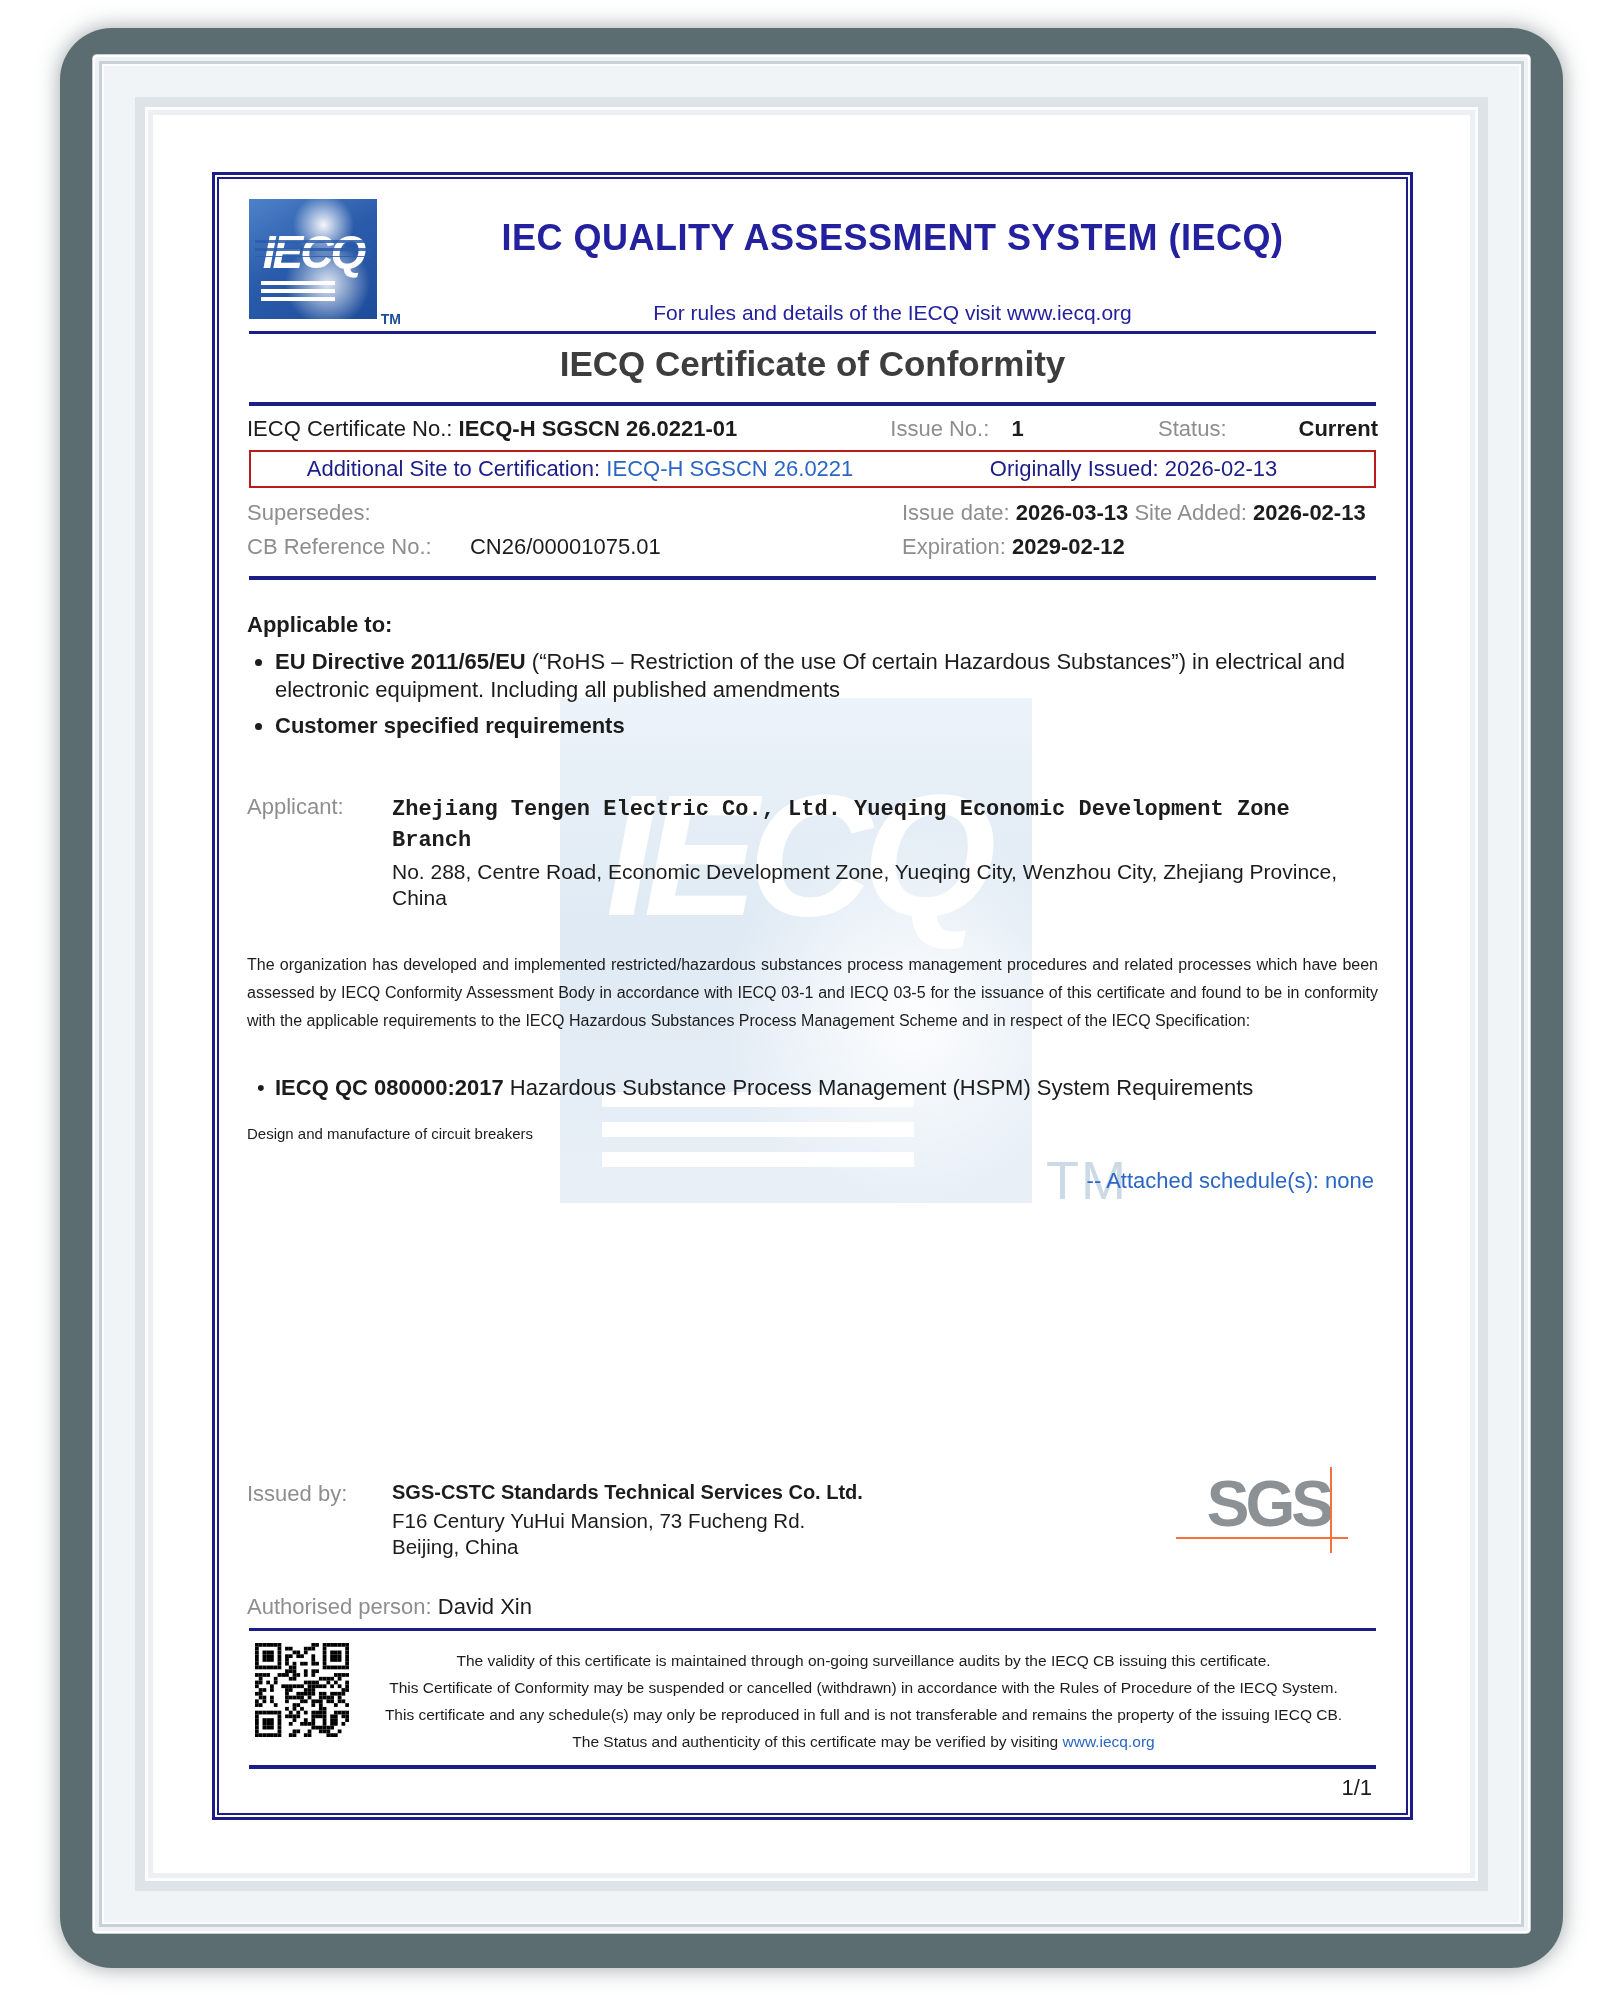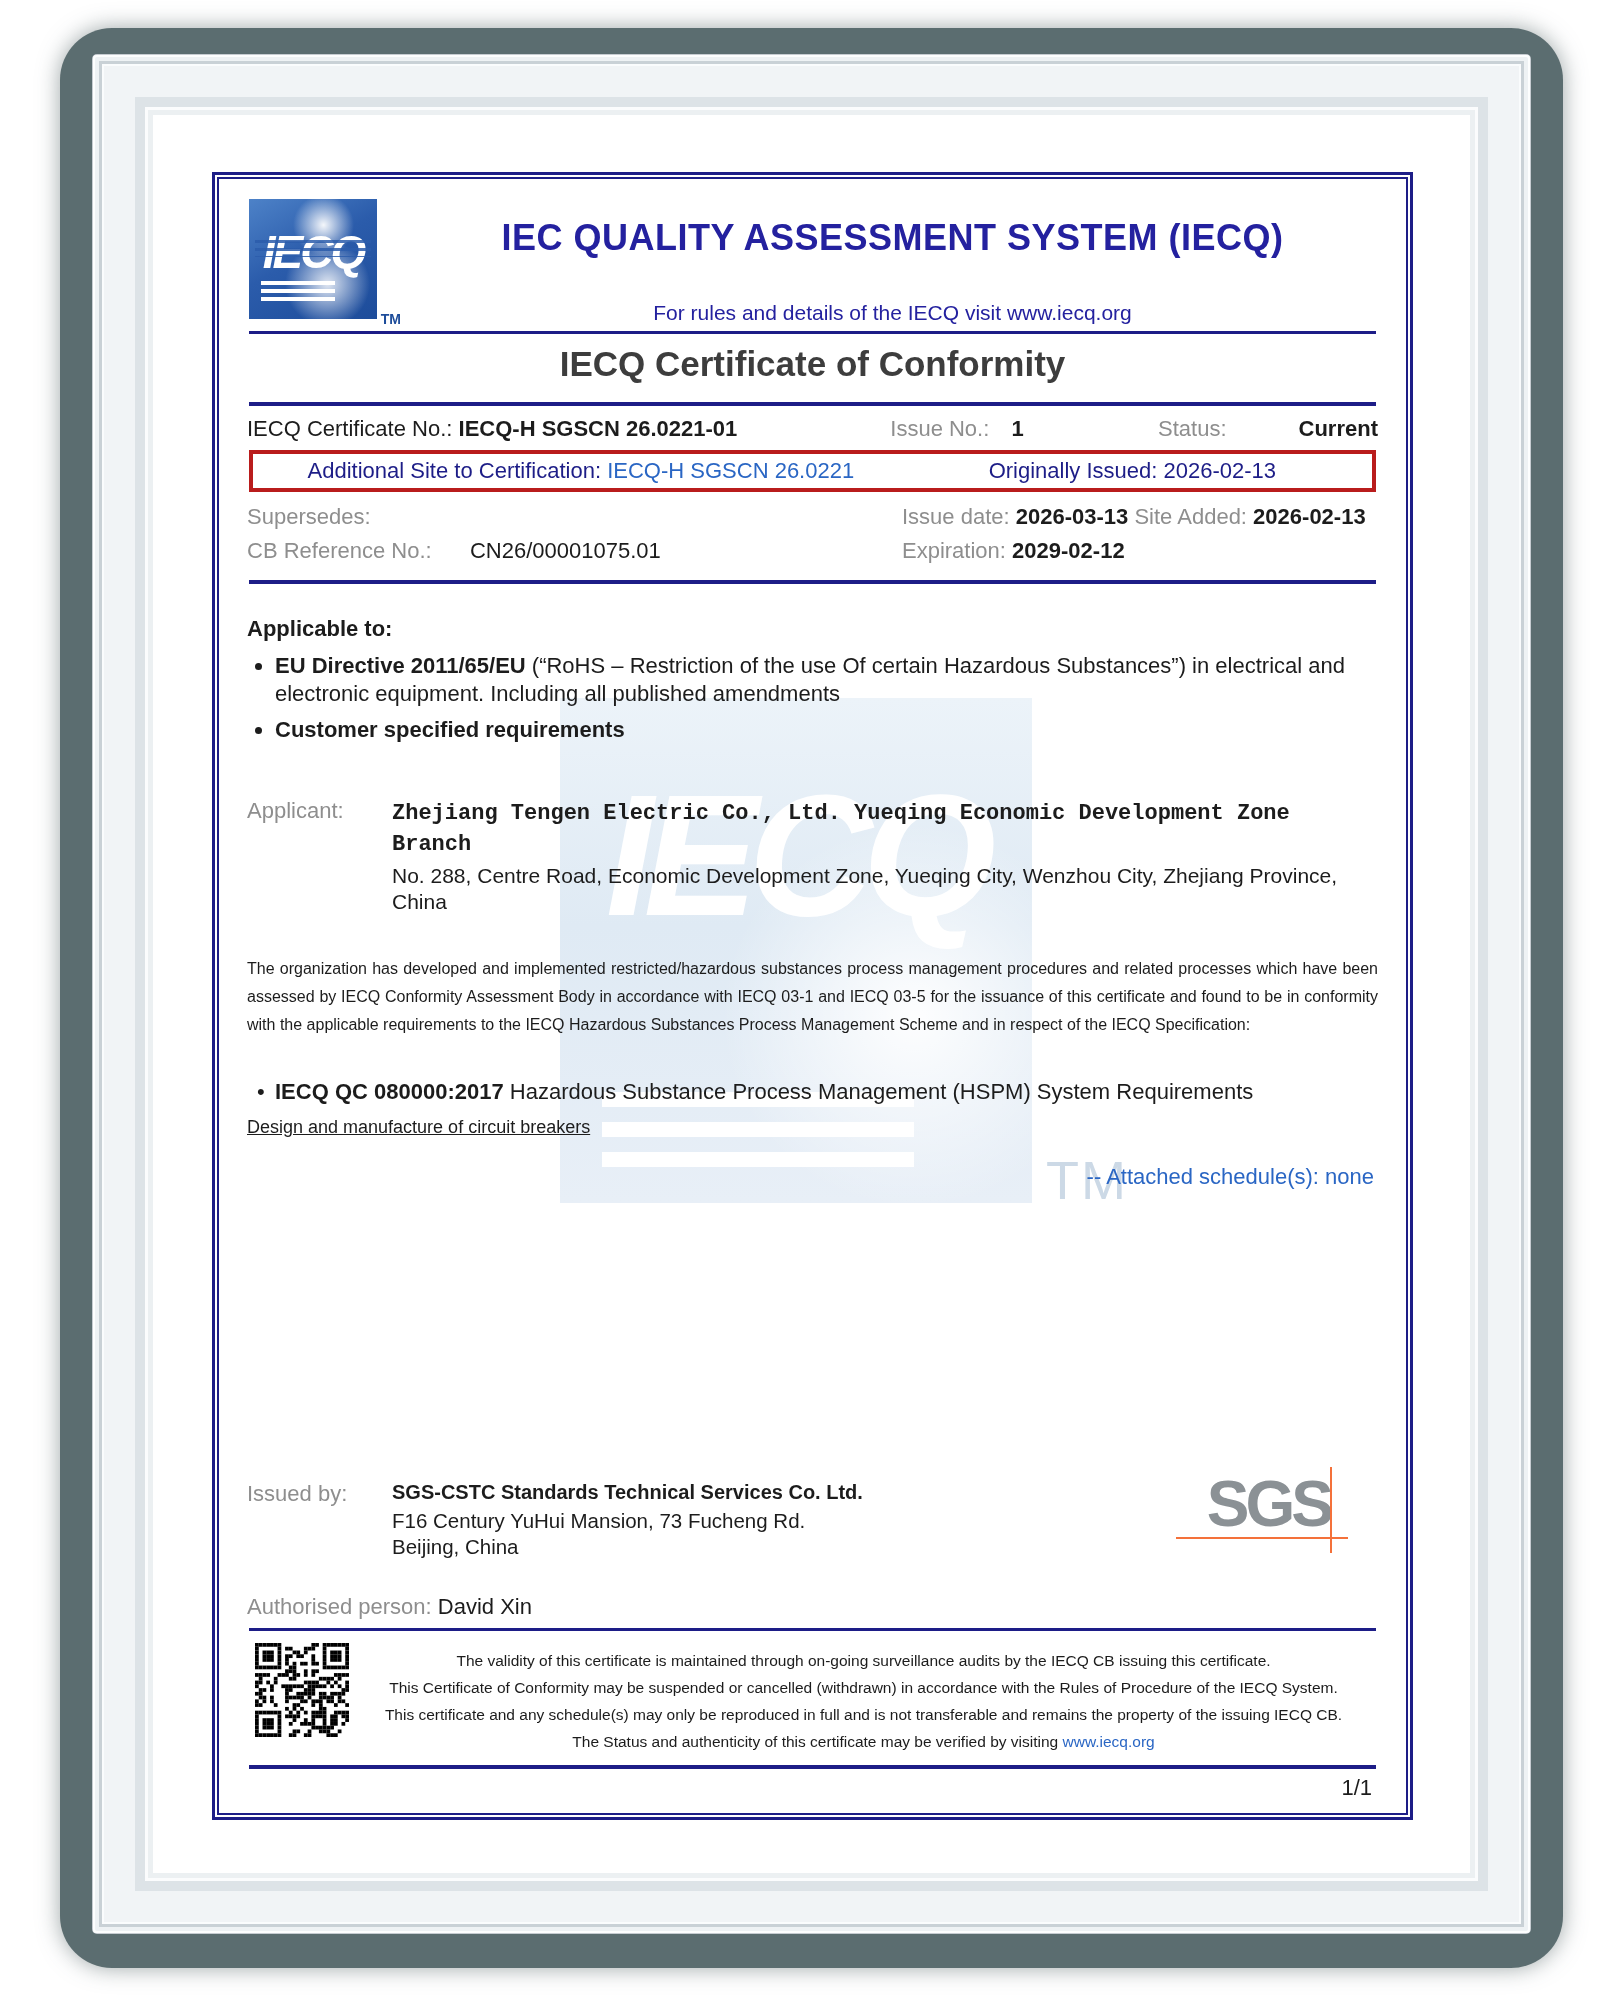--- a/index.html
+++ b/index.html
@@ -75,21 +75,21 @@
 
   
   .lbl { color:#8e8e8e; }
   .b { font-weight:bold; color:#1c1c1c; }
   .cert-row { display:flex; margin:10px 0 8px 0;gap:36px; }
   .cert-row .c1 { width:655px; }
   .cert-row .c2 { width:250px; }
   .cert-row .c3 { flex:1; display:flex; }
   .cert-row .c3 .status-val { margin-left:72px; }
 
-  .add-box { border:4px solid #b91c1c; display:flex; align-items:center; padding:4px 8px; margin:0 2px; }
+  .add-box { border:2px solid #b91c1c; display:flex; align-items:center; padding:4px 8px; margin:0 2px; }
   .add-box .left { width:58%; text-align:center; color:#1d1d87; }
   .add-box .left .site-val { color:#2a66c4; }
   .add-box .right { flex:1; text-align:center; color:#1d1d87; }
 
   .two-col { display:flex; margin-top:12px; }
   .two-col .lcol { width:655px; }
   .two-col .rcol { flex:1; }
   .sp { display:inline-block; width:10px; }
 
   
@@ -101,21 +101,21 @@
   .pair { display:flex; margin-top:46px; }
   .pair .plabel { width:115px; color:#8e8e8e; flex:0 0 auto; }
   .pair .pvalue { margin-left:30px; max-width:1010px; }
   .applicant-name { display:block; font-weight:bold; font-size:22px; line-height:31px; max-width:905px;font-family:Liberation Mono, monospace; }
   .applicant-addr { display:block; font-size:21px; line-height:26px; margin-top:3px; max-width:1010px; }
 
   .body-par { margin-top:40px; text-align:justify; line-height:28px; font-size:16px; }
   .spec-line { margin:40px 0 0 10px; padding-left:18px; position:relative; }
   .spec-line::before { content:"•"; position:absolute; left:0; top:0; }
 
-  .scope-text { margin-top:12px; font-size:18px;text-decoration:underline; }
+  .scope-text { margin-top:24px; font-size:15px; }
   .schedule-note { margin-top:26px; text-align:right; color:#2a66c4; padding-right:4px; }
 
   .spacer { flex:1; }
 
   
   .issued-row { position:relative; display:flex; }
   .issued-row .plabel { width:115px; color:#8e8e8e; }
   .issued-row .pvalue { margin-left:30px; }
   .issued-name { font-weight:bold; font-size:20px; }
   .issued-addr { font-size:20.5px; line-height:26px; margin-top:4px; }

